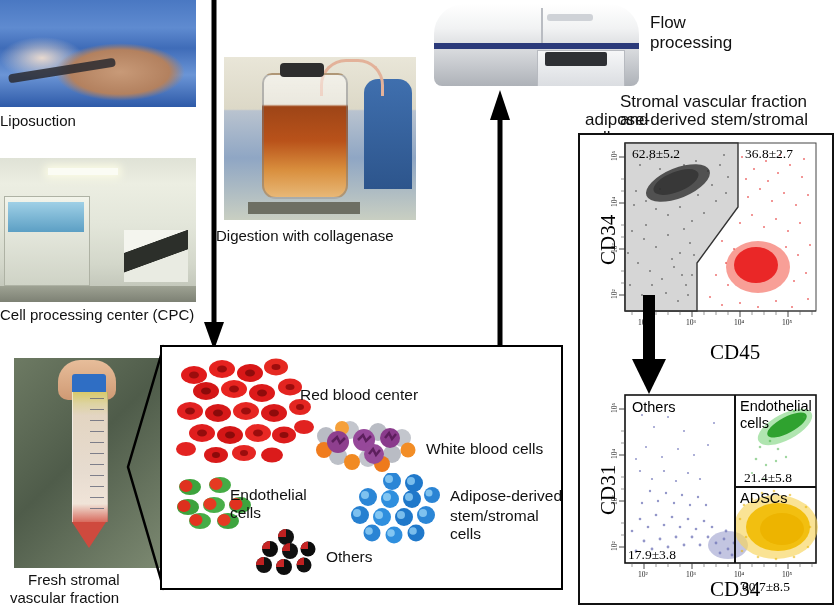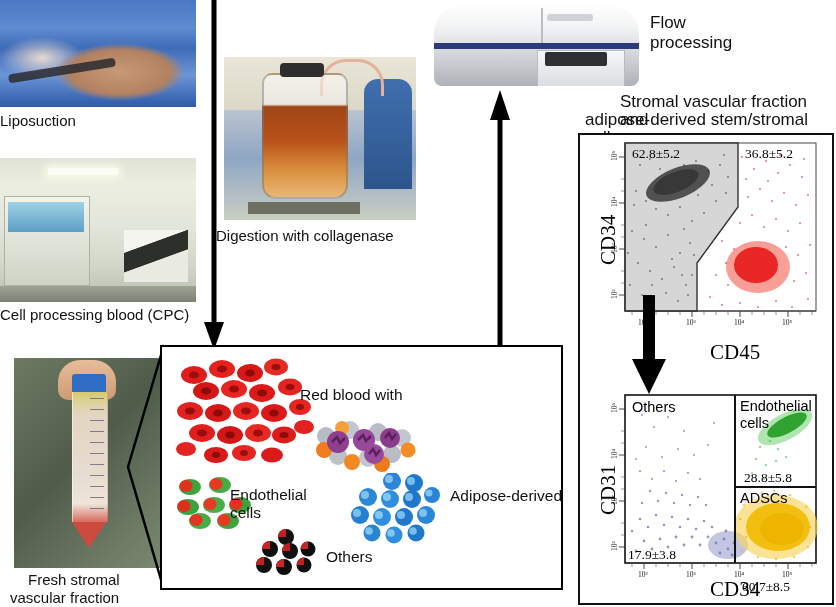--- a/index.html
+++ b/index.html
@@ -122,21 +122,21 @@
 <div class="photo" id="photo-liposuction" style="left:0;top:0;width:196px;height:107px;"></div>
 <div class="caption" style="left:0;top:112px;width:196px;">Liposuction</div>
 
 <div class="photo" id="photo-cpc" style="left:0;top:158px;width:196px;height:144px;">
   <div class="hood"></div>
   <div class="glass"></div>
   <div class="lamp"></div>
   <div class="scope"></div>
   <div class="bench"></div>
 </div>
-<div class="caption" style="left:0;top:306px;width:206px;">Cell processing blood (CPC)</div>
+<div class="caption" style="left:0;top:306px;width:206px;">Cell processing center (CPC)</div>
 
 <div class="photo" id="photo-tube" style="left:14px;top:358px;width:150px;height:210px;">
   <div class="finger"></div>
   <div class="cap"></div>
   <div class="body"></div>
   <div class="grad"></div>
   <div class="tip"></div>
 </div>
 <div class="caption" style="left:28px;top:571px;width:158px;">Fresh stromal</div>
 <div class="caption" style="left:10px;top:589px;width:158px;">vascular fraction</div>
@@ -224,21 +224,21 @@
         <ellipse cx="14" cy="92" rx="10" ry="7" fill="#e32321"></ellipse>
         <ellipse cx="44" cy="98" rx="12" ry="8" fill="#d91a1a"></ellipse>
           <ellipse cx="44" cy="98" rx="4" ry="3" fill="#8b0a0a"></ellipse>
         <ellipse cx="72" cy="96" rx="12" ry="8" fill="#e52623"></ellipse>
           <ellipse cx="72" cy="96" rx="4" ry="3" fill="#9c0d0d"></ellipse>
         <ellipse cx="100" cy="98" rx="11" ry="7.5" fill="#db1b1b"></ellipse>
         <ellipse cx="132" cy="70" rx="10" ry="7" fill="#e12220"></ellipse>
       </g>
     </svg>
   </div>
-  <div class="celllabel" style="left:140px;top:41px;">Red blood with</div>
+  <div class="celllabel" style="left:140px;top:41px;">Red blood center</div>
 
   <div class="cellcluster" style="left:152px;top:75px;width:106px;height:58px;">
     <svg width="106" height="58" viewBox="0 0 106 58">
       <g>
         <circle cx="14" cy="16" r="9" fill="#b9bcc4"></circle>
           <circle cx="38" cy="10" r="9" fill="#c3c6cd"></circle>
         <circle cx="66" cy="12" r="9" fill="#b9bcc4"></circle>
           <circle cx="90" cy="18" r="9" fill="#c3c6cd"></circle>
         <circle cx="26" cy="36" r="9" fill="#bcc0c7"></circle>
           <circle cx="56" cy="38" r="9" fill="#c3c6cd"></circle>
@@ -252,20 +252,21 @@
           <path d="M20 22 l5 -5 l3 6 l5 -5" stroke="#5d1f5d" stroke-width="2.5" fill="none"></path>
         <circle cx="52" cy="20" r="11" fill="#96489a"></circle>
           <path d="M46 20 l5 -5 l3 6 l5 -5" stroke="#5d1f5d" stroke-width="2.5" fill="none"></path>
         <circle cx="78" cy="18" r="10" fill="#8a3b8c"></circle>
           <path d="M73 18 l4 -5 l3 6 l4 -5" stroke="#5d1f5d" stroke-width="2.5" fill="none"></path>
         <circle cx="62" cy="34" r="10" fill="#964a99"></circle>
           <path d="M57 34 l4 -5 l3 6 l4 -5" stroke="#5d1f5d" stroke-width="2.5" fill="none"></path>
       </g>
     </svg>
   </div>
+  <div class="celllabel" style="left:266px;top:95px;">White blood cells</div>
 
   <div class="cellcluster" style="left:14px;top:130px;width:86px;height:56px;">
     <svg width="86" height="56" viewBox="0 0 86 56">
       <g>
         <ellipse cx="16" cy="12" rx="11" ry="8" fill="#3da33d"></ellipse>
           <ellipse cx="12" cy="11" rx="6.5" ry="6" fill="#e0321f"></ellipse>
         <ellipse cx="46" cy="10" rx="11" ry="8" fill="#45ab45"></ellipse>
           <ellipse cx="42" cy="9" rx="6.5" ry="6" fill="#e53a22"></ellipse>
         <ellipse cx="14" cy="32" rx="11" ry="8" fill="#3da33d"></ellipse>
           <ellipse cx="10" cy="31" rx="6.5" ry="6" fill="#de2f1d"></ellipse>
@@ -309,20 +310,21 @@
         <circle cx="24" cy="60" r="8.5" fill="#2a84d4"></circle>
           <circle cx="21" cy="58" r="3.8" fill="#7fc2ef"></circle>
         <circle cx="46" cy="62" r="8.5" fill="#2f8fde"></circle>
           <circle cx="43" cy="60" r="3.8" fill="#82c6f2"></circle>
         <circle cx="68" cy="60" r="8.5" fill="#1f78ca"></circle>
           <circle cx="65" cy="58" r="3.8" fill="#79bdec"></circle>
       </g>
     </svg>
   </div>
   <div class="celllabel" style="left:290px;top:142px;">Adipose-derived</div>
+  <div class="celllabel" style="left:290px;top:162px;">stem/stromal cells</div>
 
   <div class="cellcluster" style="left:94px;top:184px;width:70px;height:52px;">
     <svg width="70" height="52" viewBox="0 0 70 52">
       <g>
         <circle cx="32" cy="8" r="8" fill="#111"></circle>
           <path d="M24 8 a8 8 0 0 1 8 -8 l0 8 z" fill="#c02020"></path>
         <circle cx="16" cy="20" r="8" fill="#0d0d0d"></circle>
           <path d="M8 20 a8 8 0 0 1 8 -8 l0 8 z" fill="#c82626"></path>
         <circle cx="36" cy="22" r="8" fill="#111"></circle>
           <path d="M28 22 a8 8 0 0 1 8 -8 l0 8 z" fill="#c02020"></path>
@@ -506,21 +508,21 @@
         <line x1="45" y1="148" x2="41" y2="148"></line>
           <line x1="45" y1="136" x2="41" y2="136"></line>
         <line x1="45" y1="102" x2="41" y2="102"></line>
           <line x1="45" y1="90" x2="41" y2="90"></line>
         <line x1="45" y1="56" x2="41" y2="56"></line>
           <line x1="45" y1="44" x2="41" y2="44"></line>
       </g>
     </svg>
 
     <div class="gatenum" style="left:52px;top:11px;">62.8±5.2</div>
-    <div class="gatenum" style="left:165px;top:11px;">36.8±5.2</div>
+    <div class="gatenum" style="left:165px;top:11px;">36.8±2.7</div>
 
     <div class="tickexp" style="left:58px;top:183px;">10²</div>
     <div class="tickexp" style="left:106px;top:183px;">10³</div>
     <div class="tickexp" style="left:154px;top:183px;">10⁴</div>
     <div class="tickexp" style="left:202px;top:183px;">10⁵</div>
 
     <div class="axis-title" style="left:130px;top:205px;text-align:right;">CD45</div>
   </div>
 
   <div class="abs arrow" style="left:50px;top:160px;width:38px;height:100px;">
@@ -673,21 +675,21 @@
         <line x1="45" y1="56" x2="41" y2="56"></line>
           <line x1="45" y1="44" x2="41" y2="44"></line>
       </g>
     </svg>
 
     <div class="quadlabel" style="left:52px;top:12px;">Others</div>
     <div class="quadlabel" style="left:160px;top:11px;">Endothelial</div>
     <div class="quadlabel" style="left:160px;top:28px;">cells</div>
     <div class="quadlabel" style="left:160px;top:103px;">ADSCs</div>
 
-    <div class="gatenum" style="left:164px;top:83px;">28.8±5.8</div>
+    <div class="gatenum" style="left:164px;top:83px;">21.4±5.8</div>
     <div class="gatenum" style="left:162px;top:160px;margin-top:32px;">60.7±8.5</div>
     <div class="gatenum" style="left:48px;top:160px;">17.9±3.8</div>
 
     <div class="tickexp" style="left:58px;top:183px;">10²</div>
     <div class="tickexp" style="left:106px;top:183px;">10³</div>
     <div class="tickexp" style="left:154px;top:183px;">10⁴</div>
     <div class="tickexp" style="left:202px;top:183px;">10⁵</div>
 
     <div class="axis-title" style="left:130px;top:190px;">CD34</div>
   </div>

